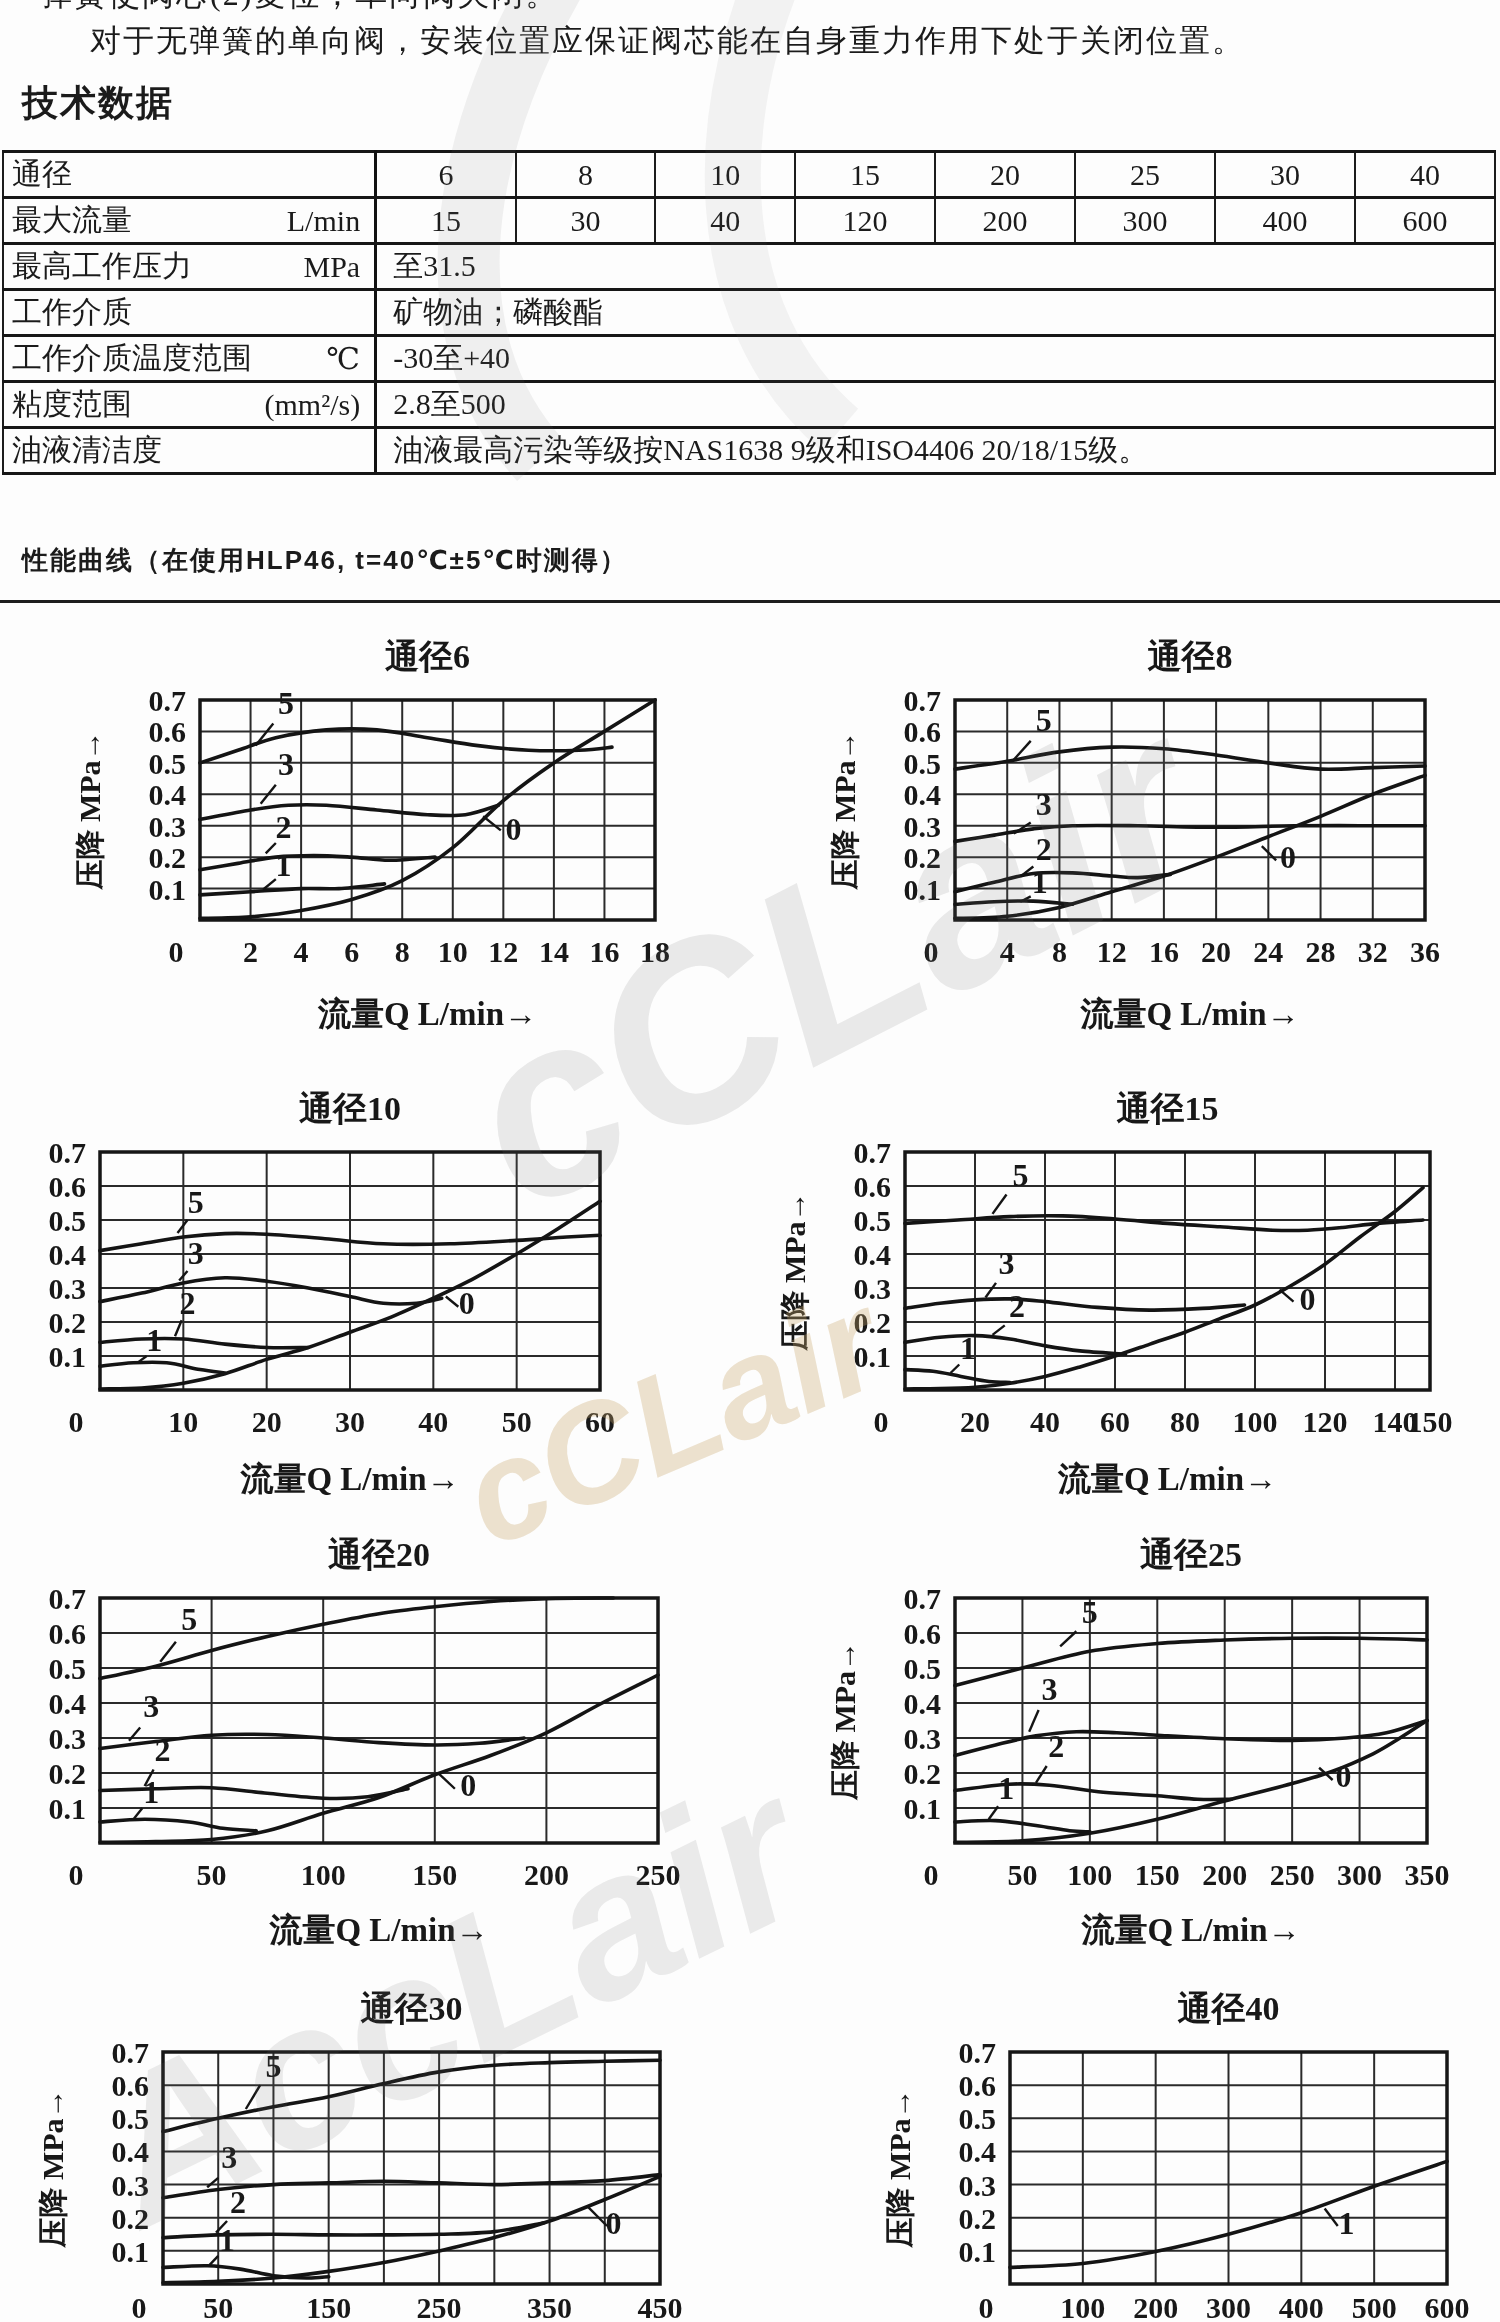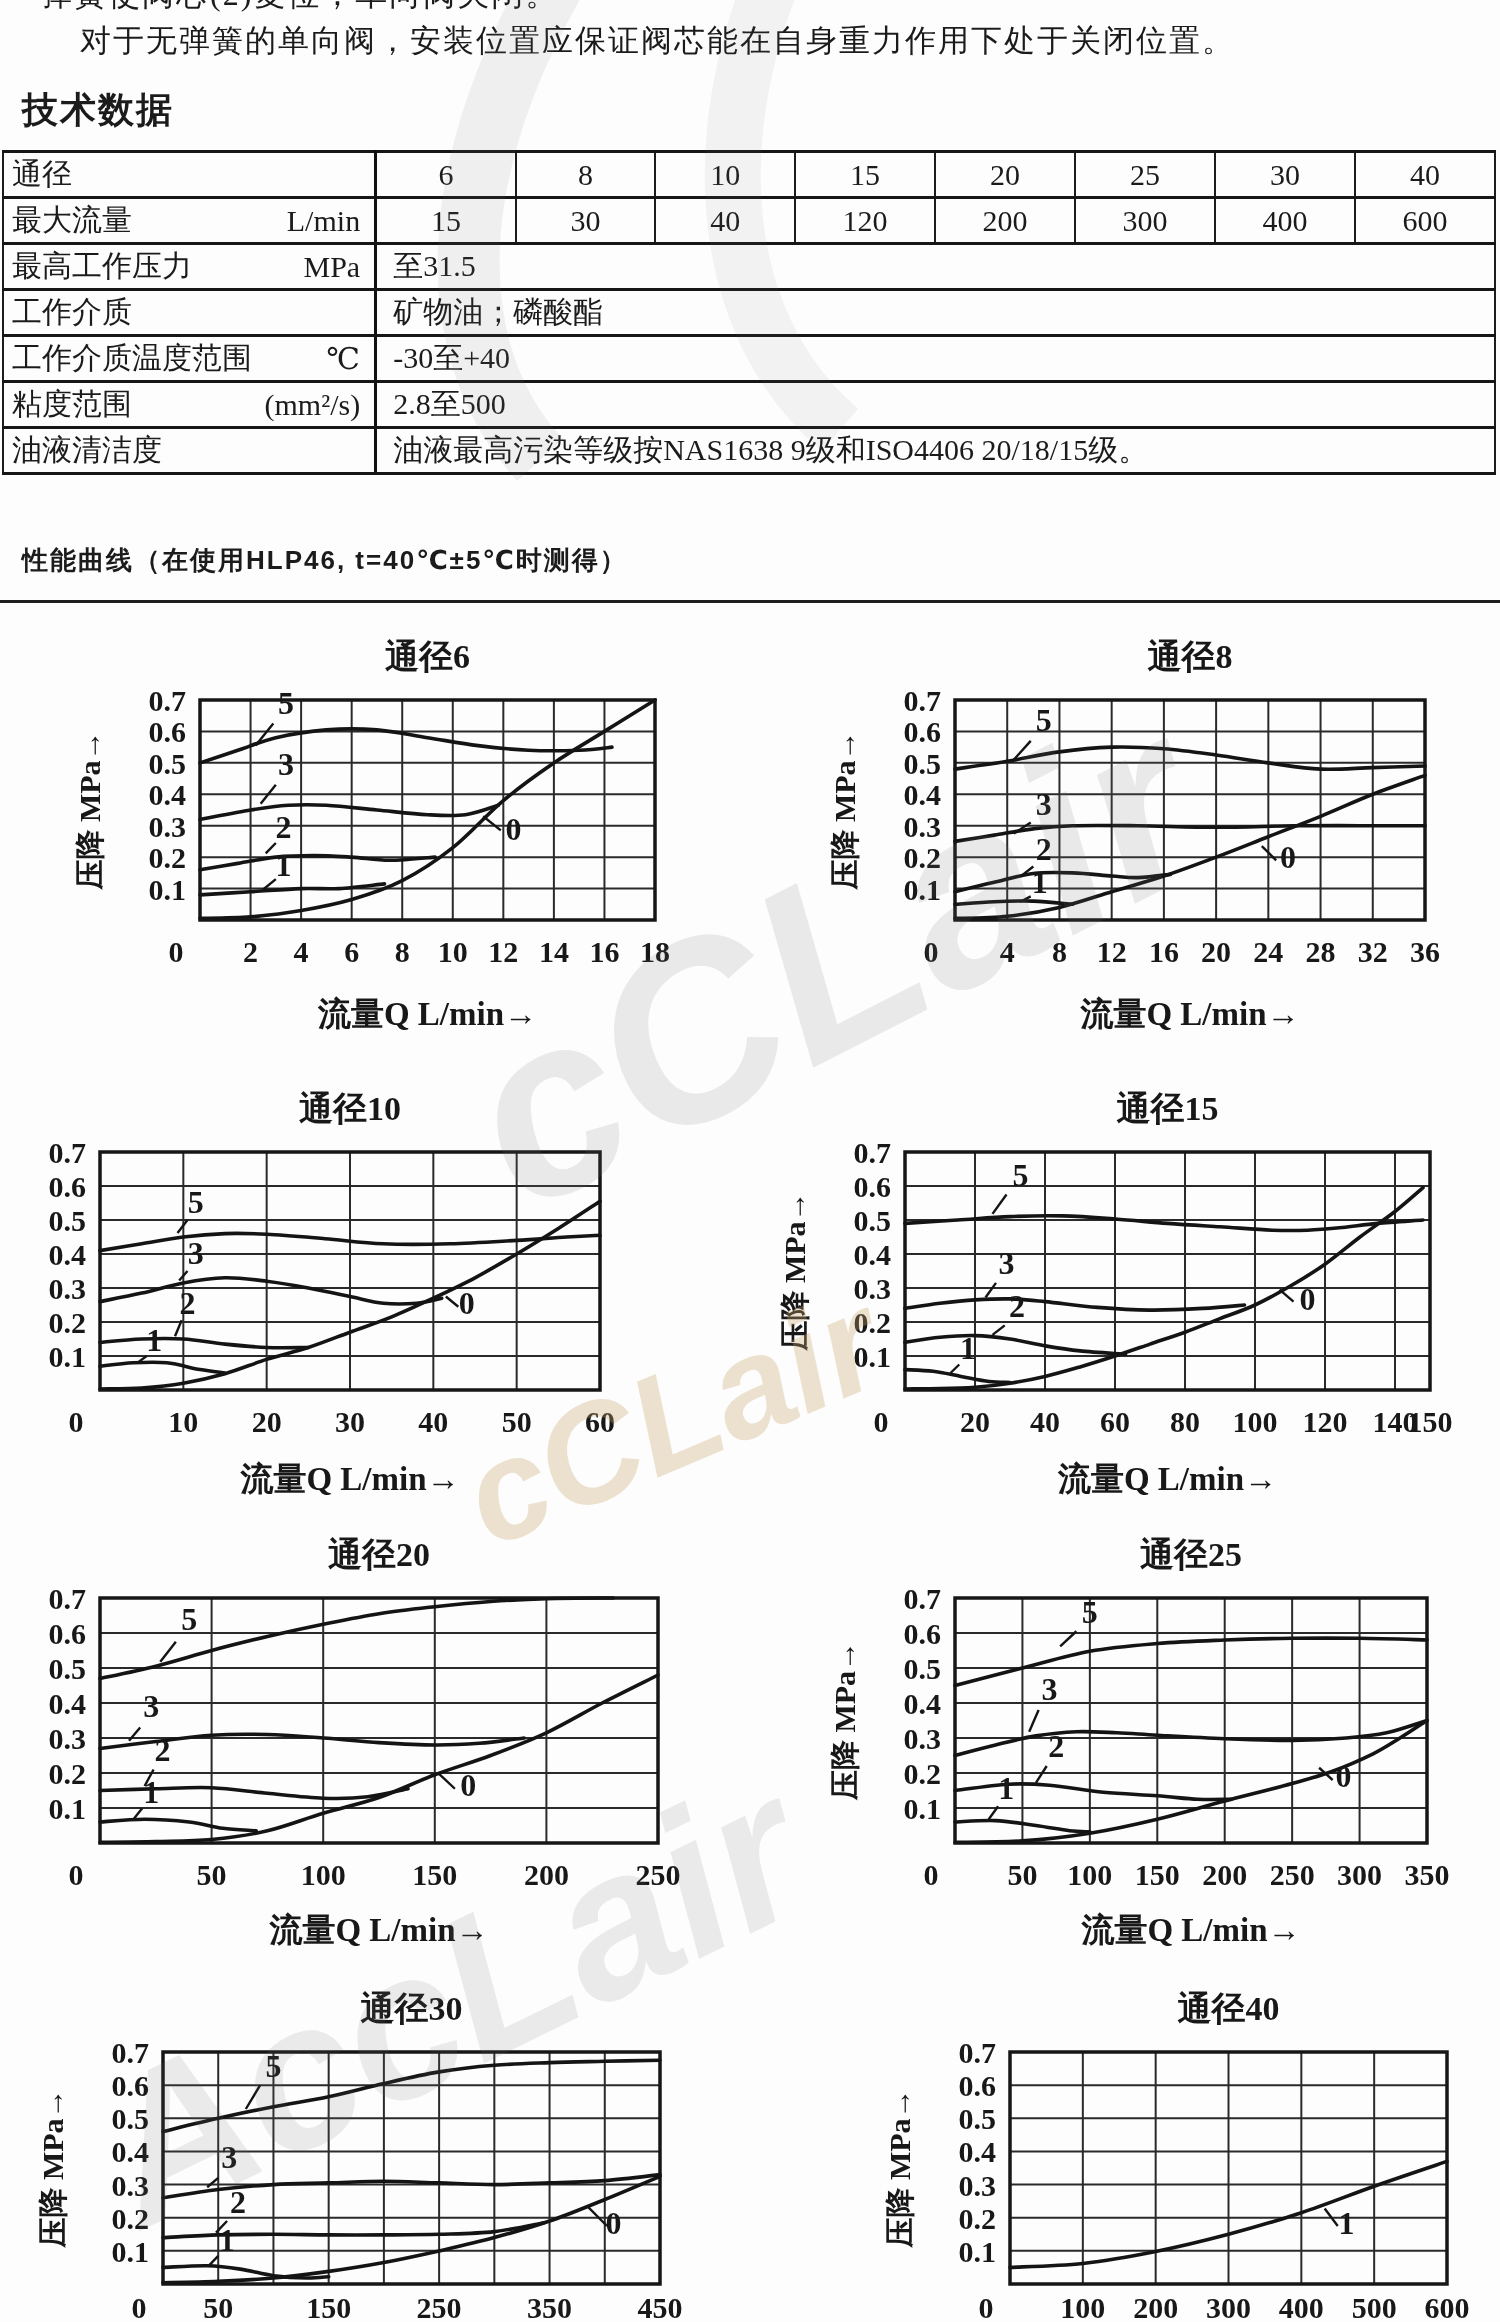--- a/index.html
+++ b/index.html
@@ -1,23 +1,23 @@
 <!DOCTYPE html>
 <html><head>
 <meta charset="utf-8">
 <style>
   html,body{margin:0;padding:0;background:#fff;}
   .page{position:relative;width:1500px;height:2322px;background:#fdfdfd;overflow:hidden;
         font-family:"Liberation Serif","DejaVu Serif",serif;color:#1b1b1b;}
   .abs{position:absolute;}
   .clipline{top:-27px;left:40px;font-size:32px;letter-spacing:2px;white-space:nowrap;}
-  .introline{top:20px;left:80px;font-size:31px;letter-spacing:2px;white-space:nowrap;}
+  .introline{top:20px;left:90px;font-size:31px;letter-spacing:2px;white-space:nowrap;}
   .h1{font-weight:700;font-size:36px;letter-spacing:2px;
       font-family:"Liberation Sans","DejaVu Sans",sans-serif;}
-  .sec1{top:86px;left:22px;}
+  .sec1{top:79px;left:22px;}
   .sec2{top:543px;left:22px;font-size:26px;}
   .rule{left:0;width:1500px;height:3px;background:#1e1e1e;}
   .rule2{top:600px;}
   
   table.spec{position:absolute;top:150px;left:2px;width:1494px;border-collapse:collapse;
              font-size:30px;}
   table.spec td{border:2px solid #1c1c1c;border-top:3px solid #161616;border-bottom:3px solid #161616;
                 height:43px;padding:0;}
   table.spec td.lblcell{width:375px;border-left:2px solid #1c1c1c;border-right:3px solid #111;}
   table.spec td.val{text-align:center;width:140px;}

